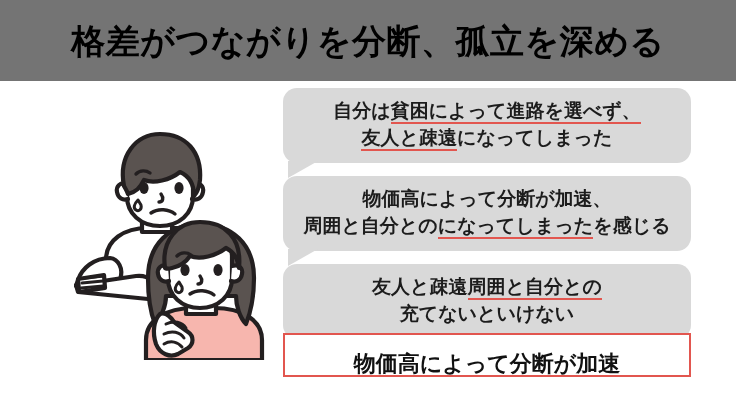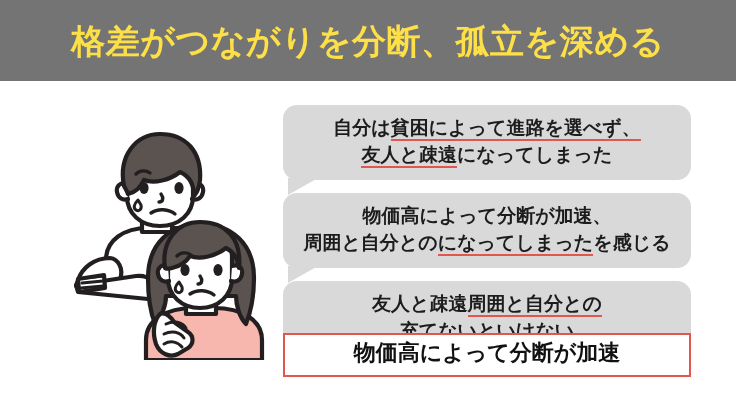--- a/index.html
+++ b/index.html
@@ -21,21 +21,21 @@
     left: 0;
     top: 0;
     width: 736px;
     height: 81px;
     background: #747474;
     display: flex;
     align-items: center;
     justify-content: center;
   }
   .header-title {
-    color: #fde047;
+    color: #000000;
     font-size: 34px;
     font-weight: bold;
     letter-spacing: 0.5px;
     line-height: 1;
     white-space: nowrap;
     text-align: center;
   }
 
   
   .illustration {
@@ -48,21 +48,21 @@
   .illustration svg {
     display: block;
     width: 100%;
     height: 100%;
   }
 
   
   .bubble-column {
     position: absolute;
     left: 283px;
-    top: 105px;
+    top: 88px;
     width: 408px;
   }
 
   .bubble {
     position: relative;
     background: #d9d9d9;
     border-radius: 14px;
     padding: 10px 14px 11px 14px;
     margin-bottom: 13px;
     box-sizing: border-box;
@@ -96,23 +96,22 @@
   .conclusion-box {
     position: absolute;
     left: 283px;
     top: 333px;
     width: 408px;
     height: 44px;
     box-sizing: border-box;
     background: #ffffff;
     border: 2px solid #e2564f;
     display: flex;
-    align-items: center;
+    align-items: flex-end;
     justify-content: center;
-    font-family: Liberation Mono, monospace;
   }
   .conclusion-text {
     color: #111111;
     font-size: 22px;
     font-weight: bold;
     line-height: 1;
     white-space: nowrap;
   }
 </style>
 </head>

